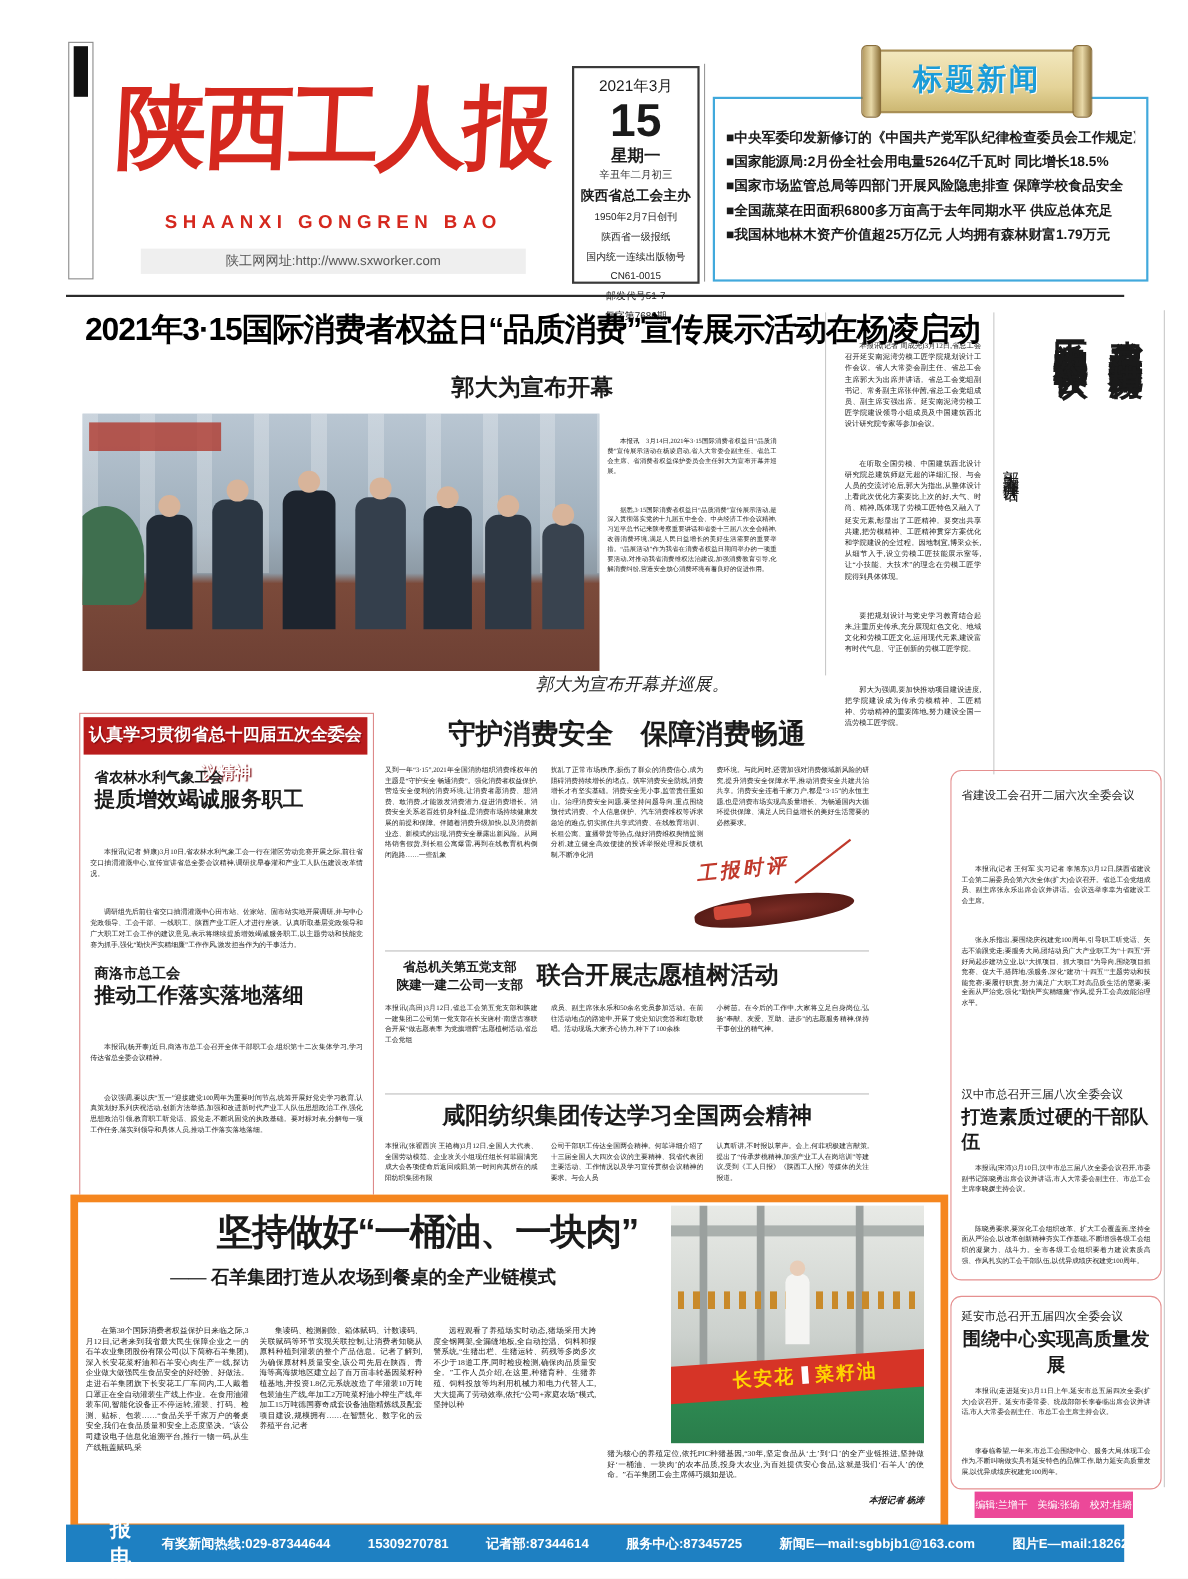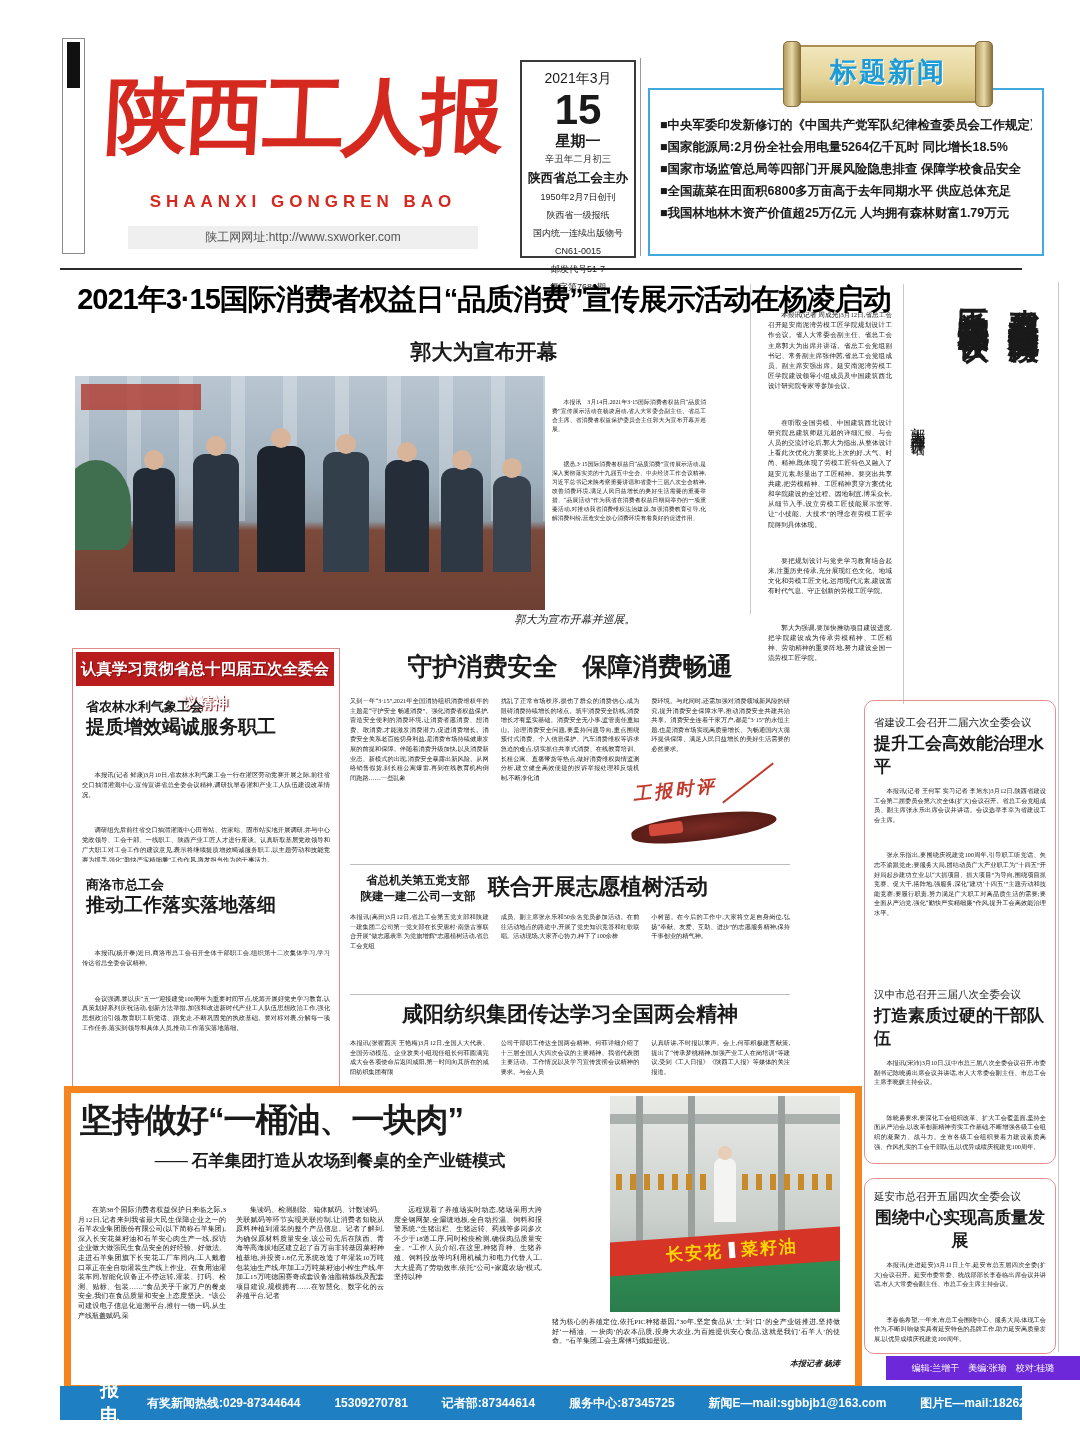--- a/index.html
+++ b/index.html
@@ -47,21 +47,21 @@
             font-family:"Liberation Sans",sans-serif;}
   .lead-photo{left:75px;top:376px;width:470px;height:234px;overflow:hidden;
               background:linear-gradient(#b9c6d2 0%,#9fafbc 45%,#8d9aa5 62%,#7b4a3a 66%,#6e4034 100%);}
   .lp-streak{position:absolute;top:0;left:0;right:0;height:62%;
              background:repeating-linear-gradient(90deg,rgba(255,255,255,.25) 0 14px,rgba(255,255,255,0) 14px 52px);}
   .lp-banner{position:absolute;left:6px;top:8px;width:120px;height:26px;background:#b03a2e;opacity:.8;}
   .lp-plant{position:absolute;left:-14px;bottom:60px;width:70px;height:90px;background:#3f6f4f;border-radius:50% 50% 20% 20%;}
   .person{position:absolute;bottom:38px;border-radius:12px 12px 0 0;background:#242e3a;}
   .person .head{position:absolute;top:-18px;left:50%;transform:translateX(-50%);width:20px;height:20px;
                 border-radius:50%;background:#d8b49a;}
-  .lead-cap{left:410px;top:612px;width:330px;text-align:center;font-style:italic;font-size:11px;color:#222;}
+  .lead-cap{left:410px;top:612px;width:330px;text-align:center;font-style:italic;font-size:16px;color:#222;}
   .lead-body{left:552px;top:372px;width:154px;height:176px;font-size:5.8px;line-height:9px;overflow:hidden;}
   .v-rule{background:#c9c9c9;width:1px;}
   
   .rs-body{left:768px;top:284px;width:124px;height:576px;font-size:6.6px;line-height:10.2px;overflow:hidden;}
   .rs-deck{left:908px;top:415px;height:210px;font-size:15px;letter-spacing:2px;font-family:"Liberation Sans",sans-serif;}
   .rs-hl{left:948px;top:284px;height:420px;font-size:31px;font-weight:bold;letter-spacing:2px;
          font-family:"Liberation Sans",sans-serif;line-height:50px;}
   
   .leftbox{left:72px;top:648px;width:266px;height:458px;border:1px solid #dd8a8a;}
   .redband{left:76px;top:652px;width:258px;height:34px;background:#b91c1c;color:#fff;text-align:center;
@@ -94,40 +94,40 @@
   .xy-cols{left:350px;top:1038px;width:440px;height:68px;}
   
   .pinkbox{border:1.5px solid #e59090;border-radius:10px;}
   .rb1{left:864px;top:700px;width:190px;height:462px;}
   .rb2{left:864px;top:1178px;width:190px;height:174px;}
   .rc-kicker{left:874px;width:172px;font-size:10.5px;font-family:"Liberation Sans",sans-serif;}
   .rc-hl{left:874px;width:172px;font-size:17px;font-weight:bold;font-family:"Liberation Sans",sans-serif;}
   .rc-body{left:874px;width:172px;font-size:6.2px;line-height:9.6px;overflow:hidden;}
   
   .featbox{left:64px;top:1086px;width:784px;height:292px;border:7px solid #f5861f;background:#fff;}
-  .feat-hl{left:80px;top:1098px;width:500px;text-align:left;font-size:33px;font-weight:bold;
+  .feat-hl{left:80px;top:1098px;width:500px;text-align:right;font-size:33px;font-weight:bold;
            font-family:"Liberation Sans",sans-serif;letter-spacing:-1px;}
   .feat-sub{left:80px;top:1150px;width:500px;text-align:center;font-size:16.5px;font-weight:bold;}
   .feat-col{top:1180px;width:148px;height:192px;font-size:7px;line-height:9.6px;overflow:hidden;}
   .feat-col4{left:552px;top:1318px;width:288px;height:40px;font-size:7px;line-height:9.6px;overflow:hidden;}
   .feat-byline{left:552px;top:1358px;width:288px;text-align:right;font-size:8px;font-weight:bold;font-style:italic;}
   .feat-photo{left:610px;top:1096px;width:230px;height:216px;overflow:hidden;
               background:linear-gradient(#e8eae6 0%,#ccd1cd 55%,#bfc5c0 68%,#2f8f55 72%,#2a7d4b 100%);}
   .fp-beam{position:absolute;left:0;right:0;top:18px;height:10px;background:#aab0ad;}
   .fp-post{position:absolute;top:0;width:7px;height:150px;background:#9aa09e;}
   .fp-bottles{position:absolute;left:6px;top:78px;width:218px;height:16px;
               background:repeating-linear-gradient(90deg,#c98a2a 0 6px,transparent 6px 14px);}
   .fp-worker{position:absolute;left:104px;top:62px;width:22px;height:64px;background:#f4f4f2;border-radius:8px 8px 0 0;}
   .fp-worker:before{content:"";position:absolute;top:-12px;left:4px;width:14px;height:14px;border-radius:50%;background:#e8cdb8;}
   .fp-banner{position:absolute;left:-8px;top:138px;width:260px;height:34px;background:#d63427;
              transform:rotate(-4deg);color:#ffd400;font-weight:bold;font-size:17px;line-height:34px;
              text-align:center;font-family:"Liberation Sans",sans-serif;letter-spacing:2px;}
   .fp-banner .bar{display:inline-block;width:6px;height:16px;background:#fff;margin:0 6px;vertical-align:-2px;}
   
-  .editors{left:886px;top:1356px;width:194px;height:24px;background:#6d28d9;color:#fff;text-align:center;
+  .editors{left:886px;top:1356px;width:144px;height:24px;background:#ec4899;color:#fff;text-align:center;
            line-height:24px;font-size:9px;font-family:"Liberation Sans",sans-serif;}
   .footbar{left:60px;top:1386px;width:962px;height:34px;background:#1e80c2;color:#fff;display:flex;
            align-items:center;padding:0;box-sizing:border-box;font-family:"Liberation Sans",sans-serif;}
   .footbar .lbl{font-size:19px;font-weight:bold;margin:0 26px 0 40px;letter-spacing:2px;}
   .footbar .fi{font-size:12px;font-weight:bold;margin-right:34px;white-space:nowrap;}
 </style>
 </head>
 <body>
 
 <div class="page">
@@ -271,21 +271,20 @@
   <div class="abs xy-hl">咸阳纺织集团传达学习全国两会精神</div>
   <div class="abs xy-cols cols3">
     <div class="just">本报讯(张翟西滨 王艳梅)3月12日,全国人大代表、全国劳动模范、企业攻关小组现任组长何菲圆满完成大会各项使命后返回咸阳,第一时间向其所在的咸阳纺织集团有限</div>
     <div class="just">公司干部职工传达全国两会精神。何菲详细介绍了十三届全国人大四次会议的主要精神、我省代表团主要活动、工作情况以及学习宣传贯彻会议精神的要求。与会人员</div>
     <div class="just">认真听讲,不时报以掌声。会上,何菲积极建言献策,提出了“传承梦桃精神,加强产业工人在岗培训”等建议,受到《工人日报》《陕西工人报》等媒体的关注报道。</div>
   </div>
 
   <div class="abs pinkbox rb1"></div>
 
   <div class="abs rc-kicker" style="top:716px;">省建设工会召开二届六次全委会议</div>
-  <div class="abs rc-hl" style="top:732px;">提升工会高效能治理水平</div>
   <div class="abs rc-body just bodytext" style="top:760px;height:212px;">
     <p>本报讯(记者 王何军 实习记者 李旭东)3月12日,陕西省建设工会第二届委员会第六次全体(扩大)会议召开。省总工会党组成员、副主席张永乐出席会议并讲话。会议选举李幸为省建设工会主席。</p>
     <p>张永乐指出,要围绕庆祝建党100周年,引导职工听党话、矢志不渝跟党走;要服务大局,团结动员广大产业职工为“十四五”开好局起步建功立业,以“大抓项目、抓大项目”为导向,围绕项目抓竞赛、促大干,搭阵地,强服务,深化“建功‘十四五’”主题劳动和技能竞赛;要履行职责,努力满足广大职工对高品质生活的需要;要全面从严治党,强化“勤快严实精细廉”作风,提升工会高效能治理水平。</p>
   </div>
 
   <div class="abs rc-kicker" style="top:988px;">汉中市总召开三届八次全委会议</div>
   <div class="abs rc-hl" style="top:1004px;">打造素质过硬的干部队伍</div>
   <div class="abs rc-body just bodytext" style="top:1032px;height:122px;">
     <p>本报讯(宋沛)3月10日,汉中市总三届八次全委会议召开,市委副书记陈晓勇出席会议并讲话,市人大常委会副主任、市总工会主席李晓媛主持会议。</p>
     <p>陈晓勇要求,要深化工会组织改革、扩大工会覆盖面,坚持全面从严治会,以改革创新精神夯实工作基础,不断增强各级工会组织的凝聚力、战斗力。全市各级工会组织要着力建设素质高强、作风扎实的工会干部队伍,以优异成绩庆祝建党100周年。</p>

